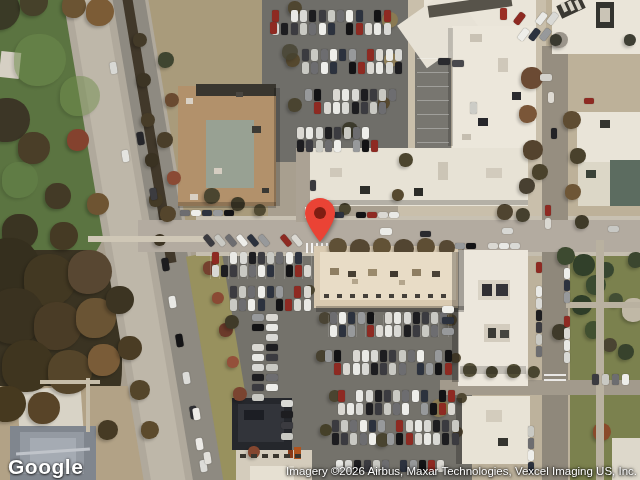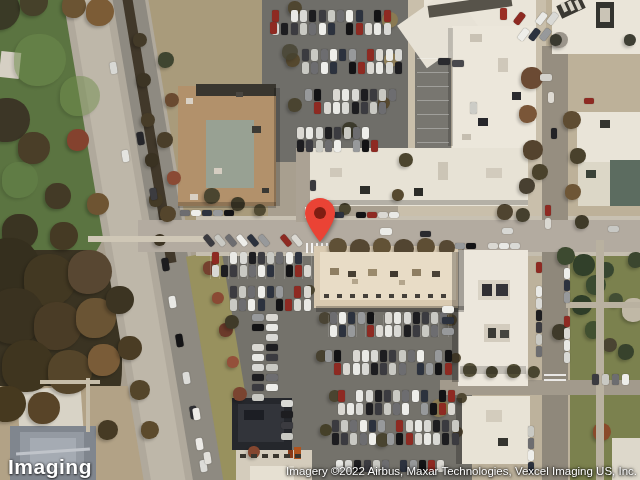--- a/index.html
+++ b/index.html
@@ -616,15 +616,15 @@
       <div style="left: 452px; top: 60px; width: 12px; height: 7px; background: rgb(72, 72, 76); transform: rotate(0deg); border-radius: 2px; box-shadow: rgba(0, 0, 0, 0.5) 0px 0px 1px;"></div>
       <div style="left: 540px; top: 74px; width: 12px; height: 7px; background: rgb(212, 210, 204); transform: rotate(0deg); border-radius: 2px; box-shadow: rgba(0, 0, 0, 0.5) 0px 0px 1px;"></div>
       <div style="left: 470px; top: 102px; width: 7px; height: 12px; background: rgb(204, 204, 198); transform: rotate(0deg); border-radius: 2px; box-shadow: rgba(0, 0, 0, 0.5) 0px 0px 1px;"></div>
     </div>
 
   <svg width="30" height="44" viewBox="0 0 30 44" style="position:absolute;left:305px;top:198px;z-index:100;filter:drop-shadow(1px 2px 2px rgba(0,0,0,.35));">
     <path d="M15 0C6.7 0 0 6.7 0 15c0 11 15 29 15 29s15-18 15-29C30 6.7 23.3 0 15 0z" stroke-width="0.8" fill="#EA4335"></path>
     <circle cx="15" cy="15" r="6" fill="#7F1D12"></circle>
   </svg>
 
-  <div id="logo">Imaging</div>
-  <div id="attr">Imagery ©2022 Airbus, Maxar Technologies, Vexcel Imaging US, Inc.</div>
+  <div id="logo">Google</div>
+  <div id="attr">Imagery ©2026 Airbus, Maxar Technologies, Vexcel Imaging US, Inc.</div>
 </div>
 
 </body></html>

